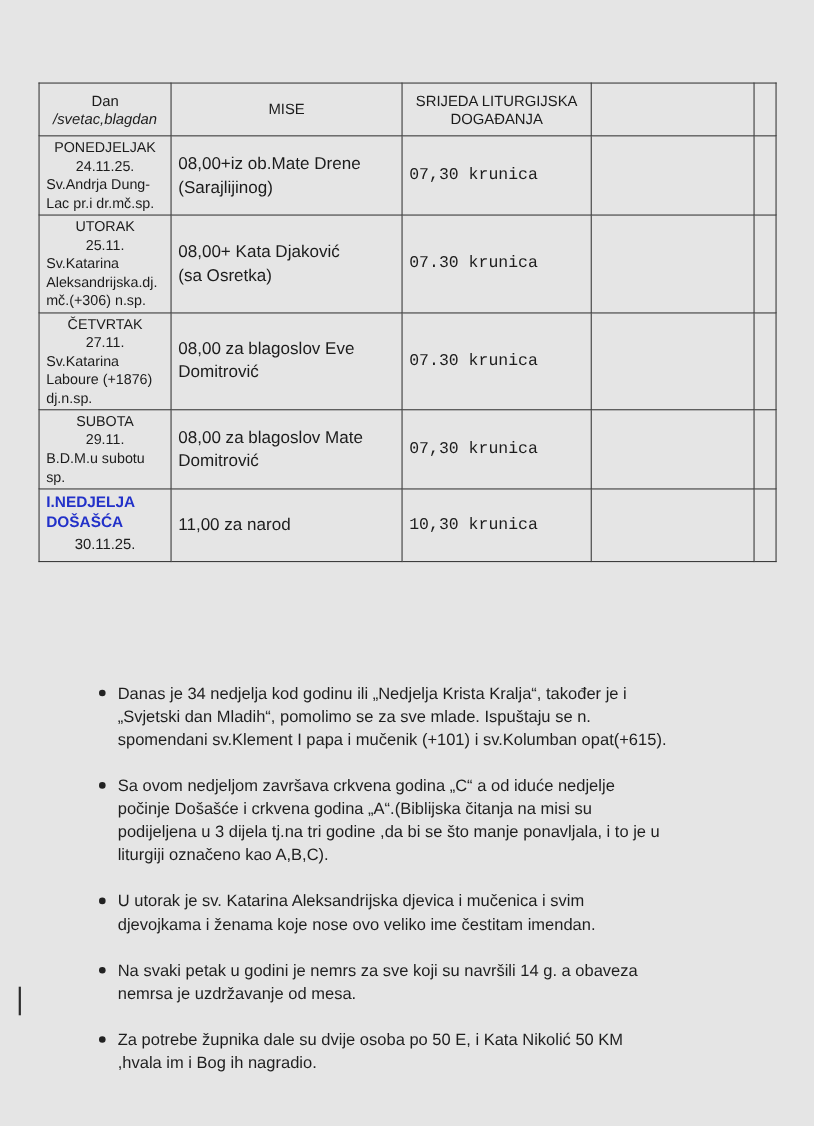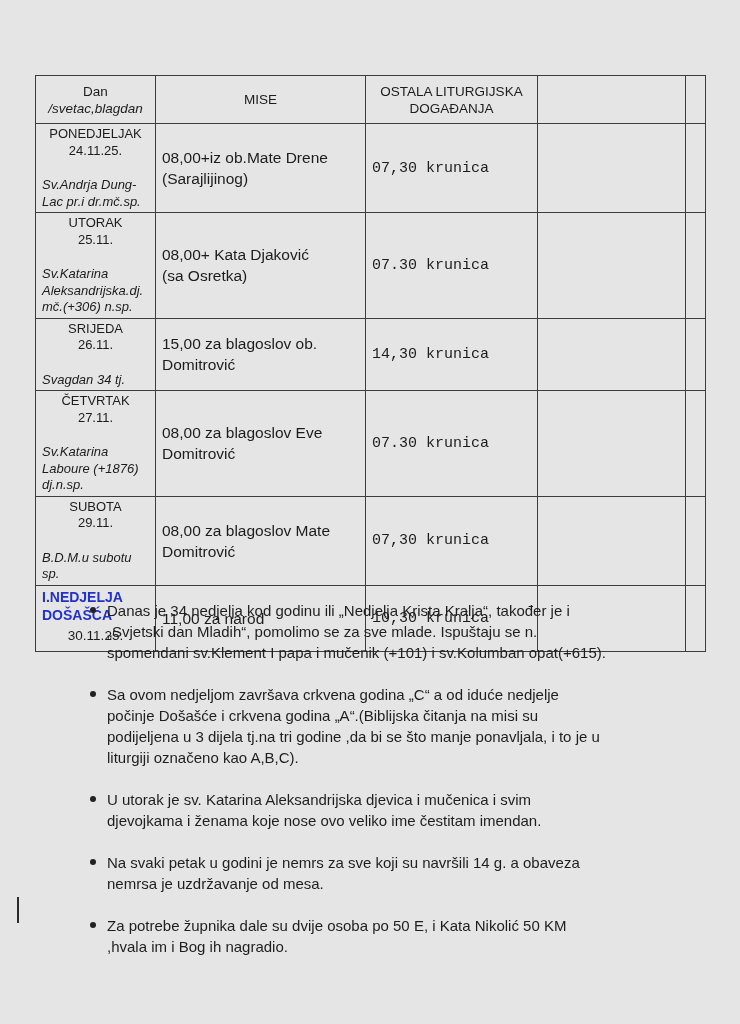--- a/index.html
+++ b/index.html
@@ -52,21 +52,21 @@
   }
   .italic { font-style: italic; }
   .prelines { white-space: pre-line; }
   .cell-day {
     vertical-align: top;
     font-size: 13px;
     line-height: 16.5px;
     padding: 3px 4px 2px 4px;
   }
   .day-title { text-align: center; }
-  .day-detail { text-align: left; margin-top: 18px; font-style: italic; }
+  .day-detail { text-align: left; margin-top: 1px; }
   .day-title-advent {
     text-align: left;
     color: var(--advent_text, #2231c9);
     font-weight: bold;
     font-size: 14px;
     line-height: 18px;
   }
   .day-date {
     text-align: center;
     font-size: 13.5px;
@@ -84,21 +84,21 @@
     font-size: 15px;
     text-align: left;
     padding: 4px 10px;
     font-family: Liberation Mono, monospace;
   }
   .cell-empty { vertical-align: top; }
   
   .notes {
     position: absolute;
     left: 88px;
-    top: 600px;
+    top: 620px;
     width: 628px;
     list-style: none;
     margin: 0;
     padding: 0;
   }
   .note {
     position: relative;
     padding-left: 19px;
     margin-bottom: 21px;
     font-size: 15px;
@@ -136,21 +136,21 @@
       <col style="width:148px">
       <col style="width:20px">
     </colgroup>
     <thead>
       <tr style="height:48px">
         <th>
           <div>Dan</div>
           <div class="italic">/svetac,blagdan</div>
         </th>
         <th>MISE</th>
-        <th class="prelines">OSTALA LITURGIJSKA
+        <th class="prelines">SRIJEDA LITURGIJSKA
 DOGAĐANJA</th>
         <th></th>
         <th></th>
       </tr>
     </thead>
     <tbody>
       <tr style="height:70px">
         <td class="cell-day">
           <div class="day-title prelines">PONEDJELJAK
 24.11.25.</div>
@@ -170,32 +170,20 @@
           <div class="day-detail prelines">Sv.Katarina
 Aleksandrijska.dj.
 mč.(+306) n.sp.</div>
         </td>
         <td class="cell-mise prelines">08,00+ Kata Djaković
 (sa Osretka)</td>
         <td class="cell-ostala">07.30 krunica</td>
         <td class="cell-empty"></td>
         <td class="cell-empty"></td>
       </tr>
-      <tr style="height:52px">
-        <td class="cell-day">
-          <div class="day-title prelines">SRIJEDA
-26.11.</div>
-          <div class="day-detail prelines">Svagdan 34 tj.</div>
-        </td>
-        <td class="cell-mise prelines">15,00 za blagoslov ob.
-Domitrović</td>
-        <td class="cell-ostala">14,30 krunica</td>
-        <td class="cell-empty"></td>
-        <td class="cell-empty"></td>
-      </tr>
       <tr style="height:78px">
         <td class="cell-day">
           <div class="day-title prelines">ČETVRTAK
 27.11.</div>
           <div class="day-detail prelines">Sv.Katarina
 Laboure (+1876)
 dj.n.sp.</div>
         </td>
         <td class="cell-mise prelines">08,00 za blagoslov Eve
 Domitrović</td>

